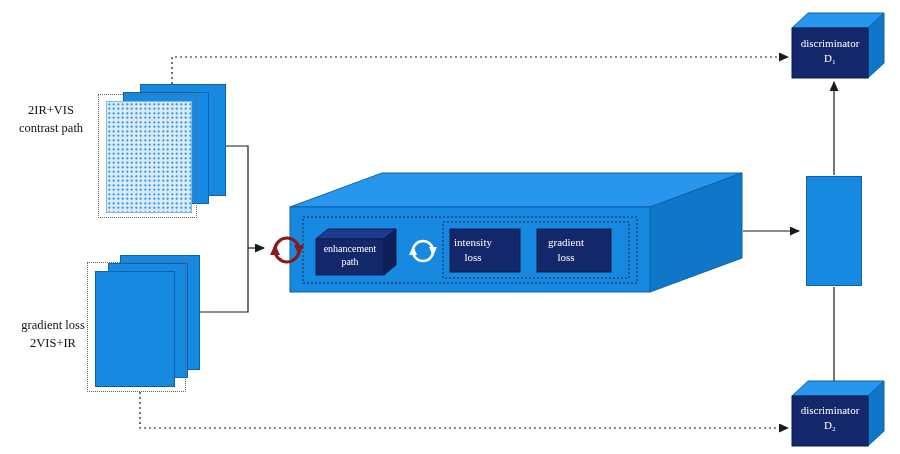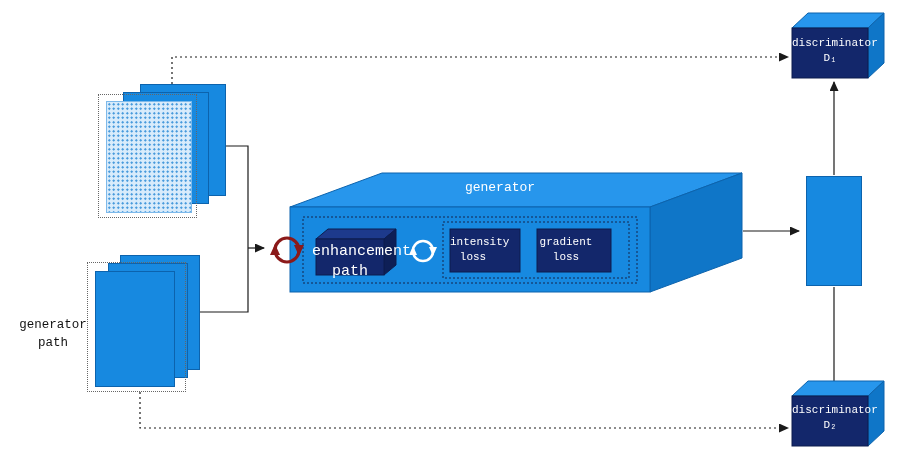--- a/index.html
+++ b/index.html
@@ -19,23 +19,23 @@
   .navy-side{fill:#0e1f56;stroke:#0d1c4e;stroke-width:1}
   .dashrect{fill:none;stroke:#14264f;stroke-width:1;stroke-dasharray:2 2}
   .redarc{fill:none;stroke:#8b1a1a;stroke-width:3.2}
   .whtarc{fill:none;stroke:#ffffff;stroke-width:2.6}
 
   
   .tile{position:absolute;background:#1789e0;border:1px solid #0c63ad;z-index:2}
   .tile.dottedfill{background-color:#d9ecfb;background-image:radial-gradient(#3b93d9 1px,transparent 1.2px);background-size:4.5px 4.5px;border:1px solid #7db9ea}
   .marquee{position:absolute;border:1.4px dotted #666;z-index:3;background:transparent}
   .fusedrect{position:absolute;background:#1789e0;border:1px solid #0c63ad;z-index:2}
-  .label{position:absolute;z-index:4;text-align:center;color:#111;font-size:12.5px;line-height:1.4;font-family:Liberation Mono, monospace}
+  .label{position:absolute;z-index:4;text-align:center;color:#111;font-size:12.5px;line-height:1.4;font-family:Liberation Serif, serif}
   .wlabel{color:#fff}
-  .blocktext{font-size:15px;line-height:1.3}
+  .blocktext{font-size:10px;line-height:1.3}
   .losstext{font-size:11px;line-height:1.35}
   .cubetext{font-size:11px;line-height:1.4}
   .gentext{font-size:13px}
 </style>
 </head>
 <body>
 
 <div class="canvas">
 
   <svg class="layer-svg" viewBox="0 0 900 454" xmlns="http://www.w3.org/2000/svg">
@@ -97,26 +97,30 @@
   <div class="tile dottedfill" style="left:106px;top:101px;width:86px;height:112px"></div>
   <div class="marquee" style="left:98px;top:94px;width:99px;height:124px"></div>
 
   <div class="tile" style="left:120px;top:255px;width:80px;height:115px"></div>
   <div class="tile" style="left:108px;top:263px;width:80px;height:115px"></div>
   <div class="tile" style="left:95px;top:271px;width:80px;height:116px"></div>
   <div class="marquee" style="left:87px;top:262px;width:99px;height:130px"></div>
 
   <div class="fusedrect" style="left:806px;top:176px;width:56px;height:110px"></div>
 
+  <div class="label" style="left:2px;top:102px;width:98px">
+    <div>2IR+VIS</div>
+    <div>contrast path</div>
+  </div>
 
   <div class="label" style="left:4px;top:317px;width:98px">
-    <div>generator path</div>
+    <div>gradient loss</div>
+    <div>2VIS+IR</div>
   </div>
 
-  <div class="label wlabel gentext" style="left:420px;top:179px;width:160px">generator</div>
 
   <div class="label wlabel blocktext" style="left:312px;top:242px;width:76px">
     <div>enhancement</div>
     <div>path</div>
   </div>
 
   <div class="label wlabel losstext" style="left:450px;top:235px;width:46px">
     <div>intensity</div>
     <div>loss</div>
   </div>

